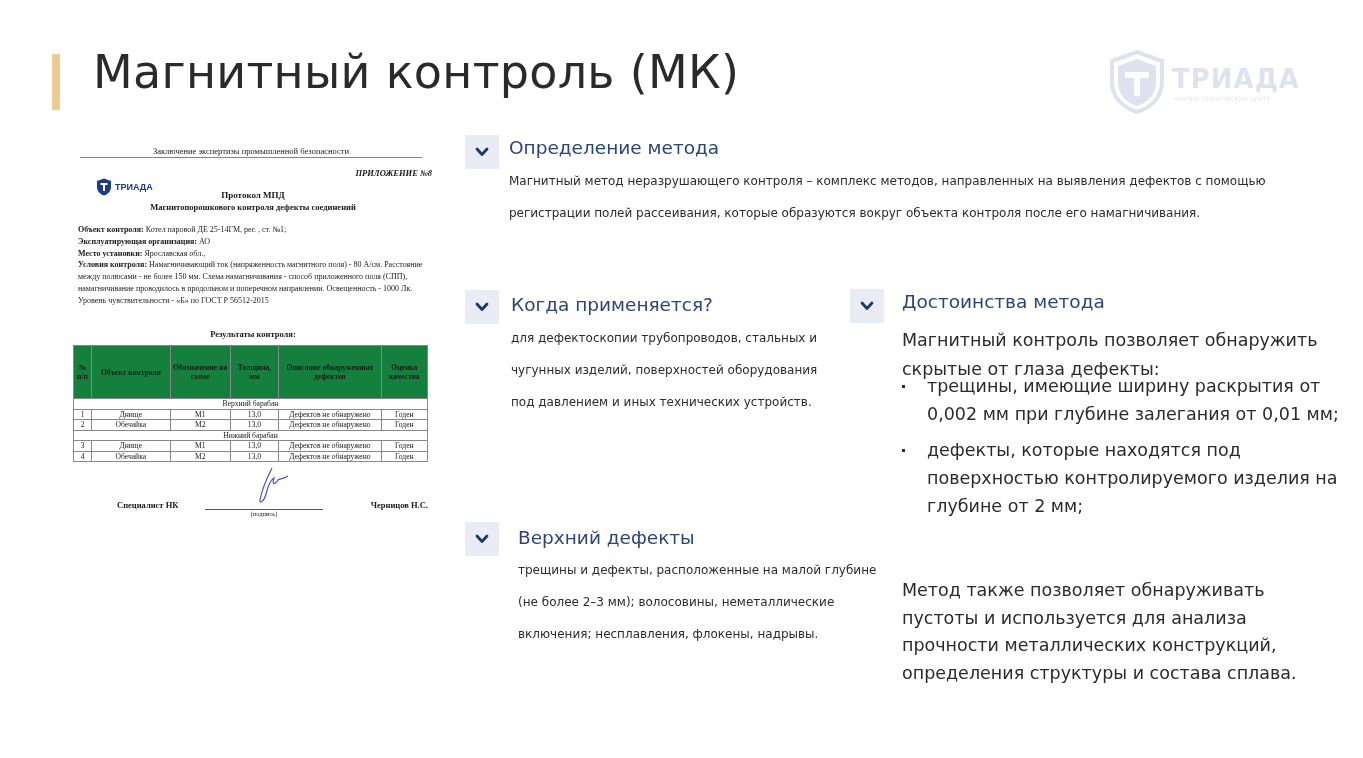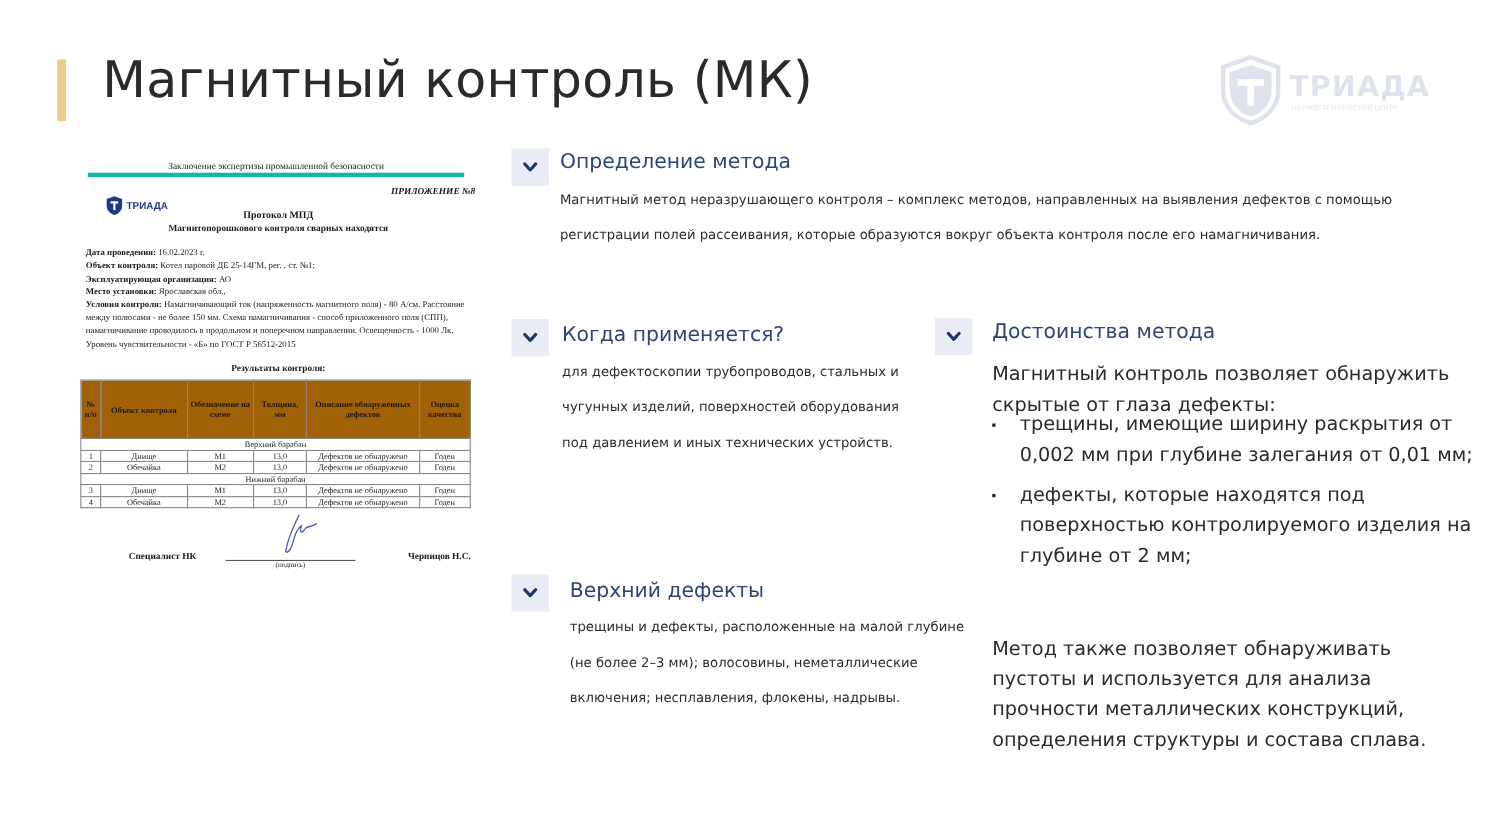--- a/index.html
+++ b/index.html
@@ -9,31 +9,31 @@
   .accent-bar { position: absolute; left: 52px; top: 54px; width: 8px; height: 56px; background: #eecb8f; }
   .page-title { position: absolute; left: 93px; top: 45px; font-size: 46px; font-weight: 400; color: #2a2a2a; letter-spacing: 0.3px; white-space: nowrap; }
 
   .logo { position: absolute; left: 1108px; top: 50px; width: 190px; height: 64px; opacity: 0.14; }
   .logo svg { position: absolute; left: 0; top: 0; }
   .logo-text { position: absolute; left: 64px; top: 14px; font-size: 26px; font-weight: 700; color: #1d3a8a; letter-spacing: 1px; }
   .logo-sub { position: absolute; left: 66px; top: 45px; font-size: 6px; color: #1d3a8a; white-space: nowrap; }
 
   
   .doc { position: absolute; left: 72px; top: 140px; width: 362px; height: 380px; font-family: "Liberation Serif", serif; color: #1a1a1a; }
-  .doc-header { position: absolute; left: 8px; top: 6px; width: 342px; text-align: center; font-size: 8.5px; border-bottom: 4px solid #14b8a6; padding-bottom: 1px; }
+  .doc-header { position: absolute; left: 8px; top: 6px; width: 342px; text-align: center; font-size: 8.5px; border-bottom: 1px solid #14b8a6; padding-bottom: 1px; }
   .doc-appendix { position: absolute; right: 2px; top: 28px; font-size: 8.5px; font-weight: 700; font-style: italic; }
   .doc-logo { position: absolute; left: 24px; top: 38px; display: flex; align-items: center; gap: 3px; }
   .doc-logo-text { font-family: "Liberation Sans", sans-serif; font-weight: 700; font-size: 9px; color: #1d3a8a; }
   .doc-title1 { position: absolute; left: 0; width: 362px; top: 50px; text-align: center; font-size: 9px; font-weight: 700; }
   .doc-title2 { position: absolute; left: 0; width: 362px; top: 62px; text-align: center; font-size: 8.5px; font-weight: 700; }
   .doc-fields { position: absolute; left: 6px; top: 84px; width: 356px; font-size: 8px; line-height: 11.8px; }
   .doc-fields b { font-weight: 700; }
   .doc-results-title { position: absolute; left: 0; width: 362px; top: 189px; text-align: center; font-size: 8.5px; font-weight: 700; }
   .doc-table { position: absolute; left: 1px; top: 205px; width: 355px; border-collapse: collapse; font-size: 7.6px; }
-  .doc-table th { background: #a16207; font-weight: 700; border: 1px solid #888; padding: 17px 2px; text-align: center; line-height: 9px; height: 32px; }
+  .doc-table th { background: #15803d; font-weight: 700; border: 1px solid #888; padding: 17px 2px; text-align: center; line-height: 9px; height: 32px; }
   .doc-table td { border: 1px solid #888; padding: 0 2px; text-align: center; line-height: 9.4px; height: 10.5px; }
   .doc-table td.group { text-align: center; }
   .doc-conclusion { position: absolute; left: 6px; top: 313px; width: 354px; font-size: 7.8px; line-height: 11.8px; text-indent: 24px; }
   .doc-sign-label { position: absolute; left: 45px; top: 360px; font-size: 8.5px; font-weight: 700; }
   .doc-sign-line { position: absolute; left: 133px; top: 369px; width: 118px; border-top: 1px solid #555; }
   .doc-sign-caption { position: absolute; left: 133px; width: 118px; top: 370px; text-align: center; font-size: 6.5px; }
   .doc-sign-name { position: absolute; right: 6px; top: 360px; font-size: 8.5px; font-weight: 700; }
   .doc-signature { position: absolute; left: 184px; top: 326px; }
 
   
@@ -84,24 +84,23 @@
   <div class="doc-appendix">ПРИЛОЖЕНИЕ №8</div>
   <div class="doc-logo">
     <svg width="16" height="18" viewBox="0 0 16 18">
       <path d="M8 0.5 L15 3 L15 9 C15 13.5 11.5 16.5 8 17.5 C4.5 16.5 1 13.5 1 9 L1 3 Z" fill="#1d3a8a"></path>
       <rect x="4.5" y="5" width="7" height="2" fill="#fff"></rect>
       <rect x="7" y="5" width="2" height="8" fill="#fff"></rect>
     </svg>
     <span class="doc-logo-text">ТРИАДА</span>
   </div>
   <div class="doc-title1">Протокол МПД</div>
-  <div class="doc-title2">Магнитопорошкового контроля сварных находятся</div>
+  <div class="doc-title2">Магнитопорошкового контроля дефекты соединений</div>
 
   <div class="doc-fields">
-    <div><b>Дата проведения:</b><span> 16.02.2023 г.</span></div>
     <div><b>Объект контроля:</b><span> Котел паровой ДЕ 25-14ГМ, рег.                              , ст. №1;</span></div>
     <div><b>Эксплуатирующая организация:</b><span> АО</span></div>
     <div><b>Место установки:</b><span> Ярославская обл.,</span></div>
     <div><b>Условия контроля:</b><span> Намагничивающий ток (напряженность магнитного поля) - 80 А/см. Расстояние между полюсами - не более 150 мм. Схема намагничивания - способ приложенного поля (СПП), намагничивание проводилось в продольном и поперечном направлении. Освещенность - 1000 Лк. Уровень чувствительности - «Б» по ГОСТ Р 56512-2015</span></div>
   </div>
 
   <div class="doc-results-title">Результаты контроля:</div>
 
   <table class="doc-table">
     <thead>

